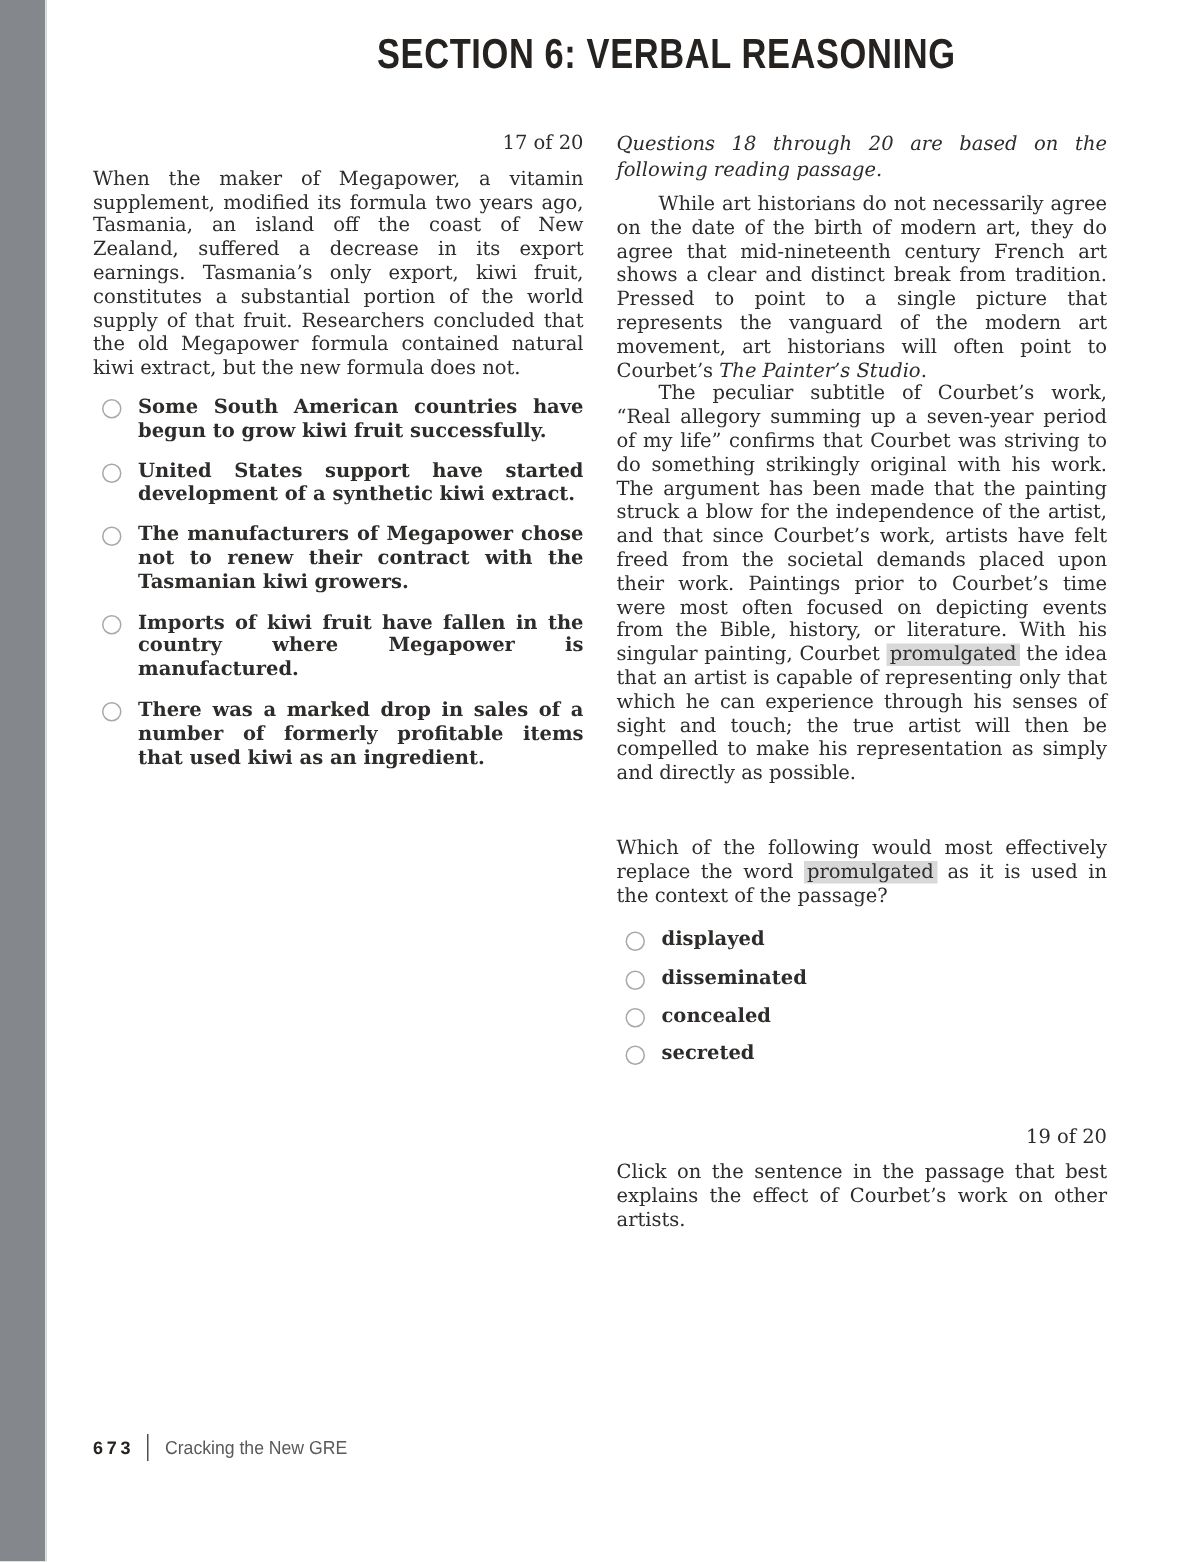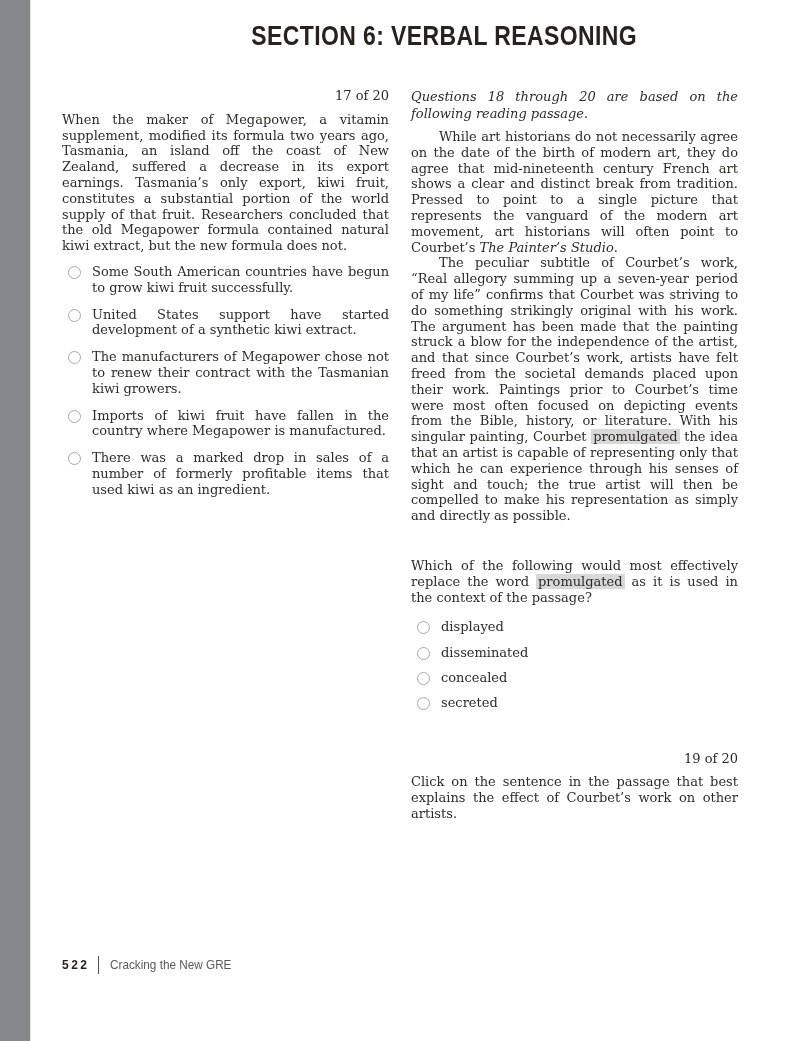--- a/index.html
+++ b/index.html
@@ -79,21 +79,21 @@
   }
   .radio {
     flex: none;
     width: 11px; height: 11px;
     border: 1px solid #a8a8a8;
     border-radius: 50%;
     margin-top: 2px;
     margin-right: 11px;
     background: #ffffff;
   }
-  .choice-text { flex: 1 1 auto; }
+  .choice-text { flex: 1 1 auto; font-weight: bold; }
   .italic { font-style: italic; }
   .intro {
     font-style: italic;
     margin: 0 0 7px 0;
     line-height: 17px;
   }
   .hl {
     background: #d8d8d8;
     padding: 0 2px;
     margin-top: 20px;
@@ -193,16 +193,16 @@
 
     <div class="spacer-19"></div>
 
     <p class="qnum">19 of 20</p>
     <p class="para">Click on the sentence in the passage that best explains the effect of Courbet’s work on other artists.</p>
   </div>
 
 </div>
 
 <div class="footer">
-  <span class="pagenum">522</span>
+  <span class="pagenum">673</span>
   <span class="divider"></span>
   <span class="book">Cracking the New GRE</span>
 </div>
 
 </body></html>

